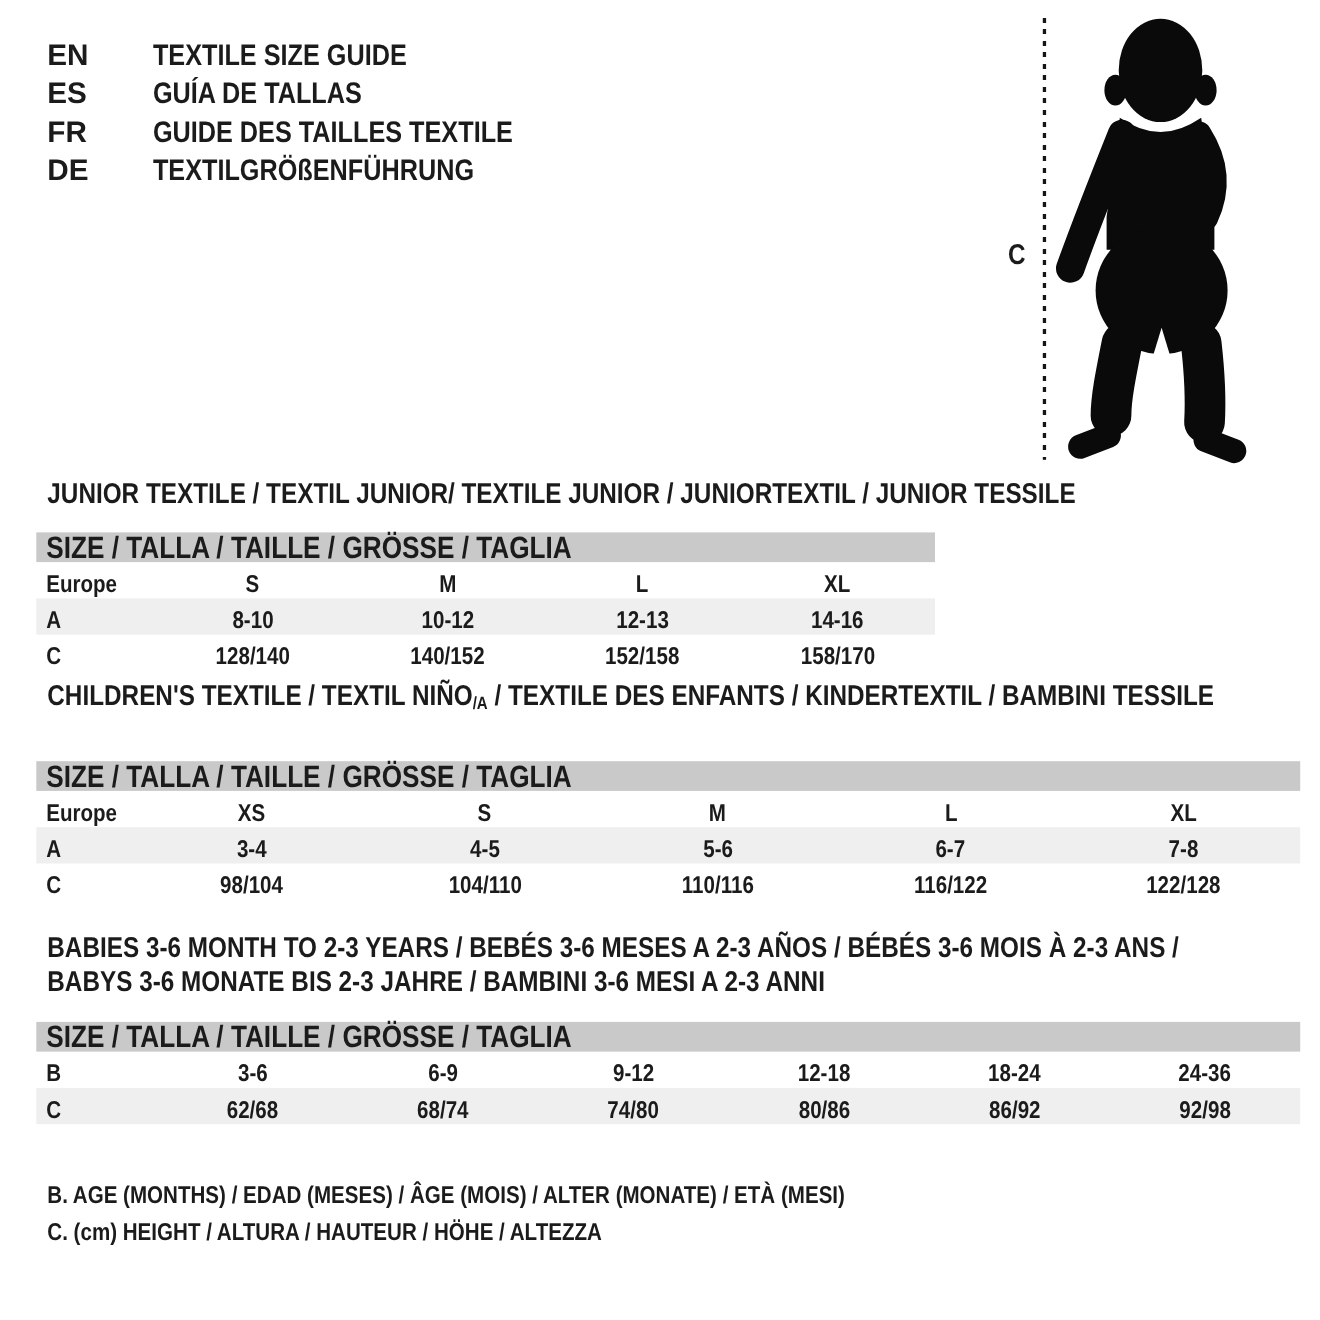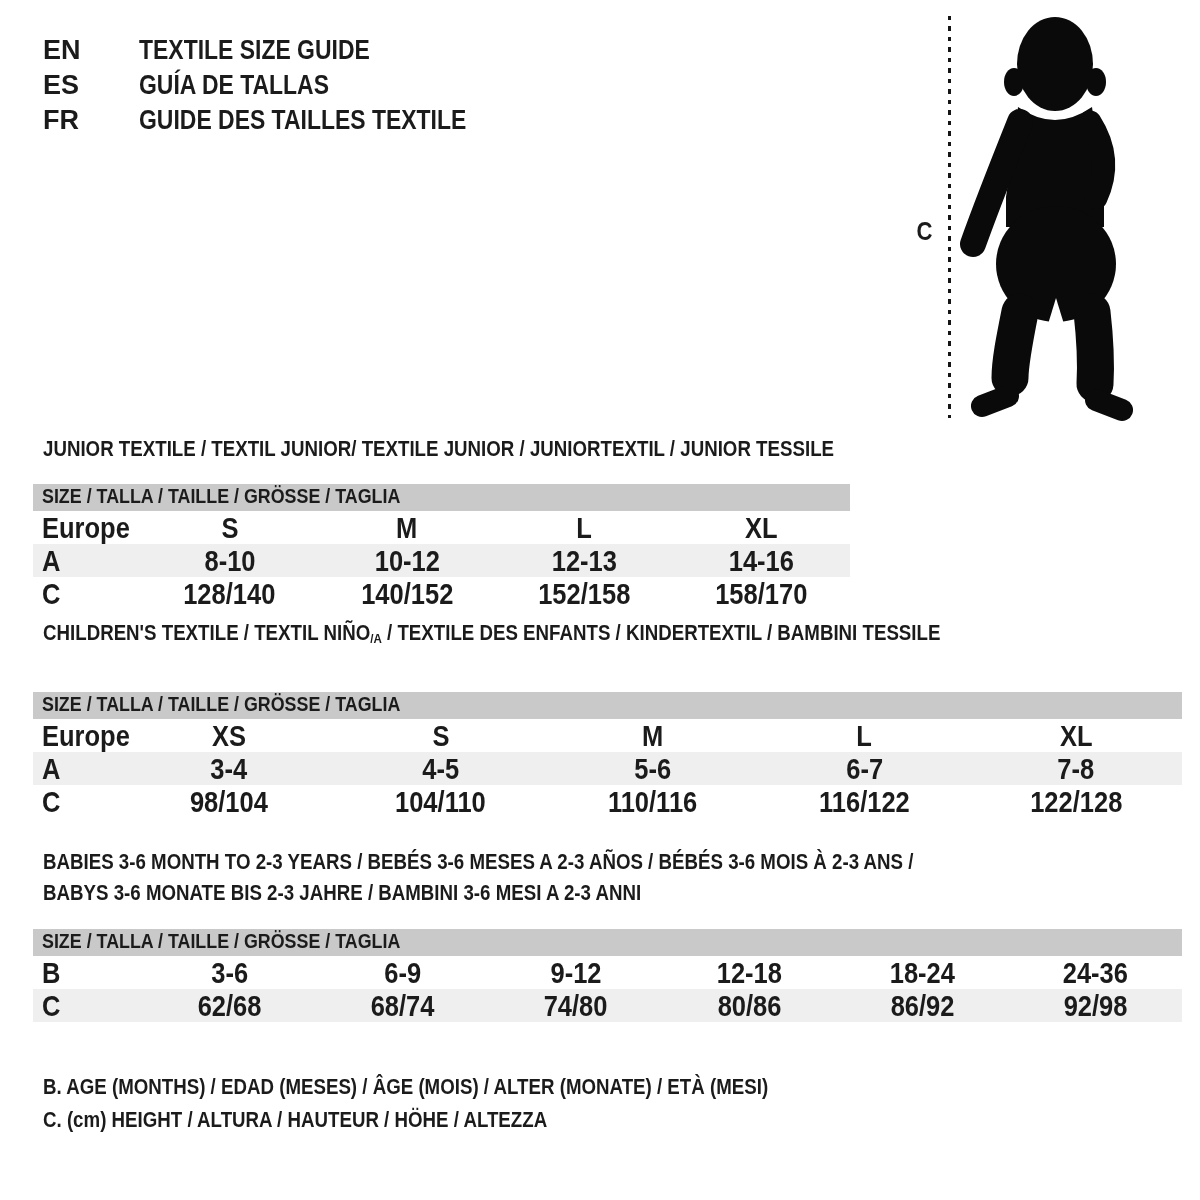--- a/index.html
+++ b/index.html
@@ -17,30 +17,30 @@
 
   
   .measure-line{
     position:absolute;left:948px;top:16px;width:3px;height:402px;
     background:repeating-linear-gradient(to bottom,#151515 0 4.5px,transparent 4.5px 10.5px);
   }
   .measure-label{position:absolute;left:915px;top:216px;font-size:26px;}
   .silhouette{position:absolute;left:958px;top:12px;}
 
   
-  .sec-title{position:absolute;left:43px;font-size:22px;line-height:31px;}
+  .sec-title{position:absolute;left:43px;font-size:26px;line-height:31px;}
   .subscript{font-size:0.62em;vertical-align:-0.22em;}
 
   
   .tbl{position:absolute;left:33px;}
   .tbl-head{
-    height:27px;background:#c9c9c9;display:flex;align-items:flex-start;
-    padding-left:9px;font-size:21px;
+    height:27px;background:#c9c9c9;display:flex;align-items:center;
+    padding-left:9px;font-size:28px;
   }
-  .tbl-row{display:flex;height:33px;align-items:flex-start;font-size:30px;}
+  .tbl-row{display:flex;height:33px;align-items:flex-end;font-size:22px;}
   .tbl-row.shaded{background:#efefef;}
   .cell-label{flex:0 0 var(--labelw,100px);width:var(--labelw,100px);padding-left:9px;box-sizing:border-box;}
   .cell{flex:1;text-align:center;}
 
   
   .footnotes{position:absolute;left:43px;top:1070px;font-size:22px;line-height:33px;}
 </style>
 </head>
 <body>
 
@@ -51,20 +51,24 @@
       <span class="lang-code">EN</span>
       <span class="cond">TEXTILE SIZE GUIDE</span>
     </div>
     <div class="lang-row">
       <span class="lang-code">ES</span>
       <span class="cond">GUÍA DE TALLAS</span>
     </div>
     <div class="lang-row">
       <span class="lang-code">FR</span>
       <span class="cond">GUIDE DES TAILLES TEXTILE</span>
+    </div>
+    <div class="lang-row">
+      <span class="lang-code">DE</span>
+      <span class="cond">TEXTILGRÖßENFÜHRUNG</span>
     </div>
   </div>
 
   <div class="measure-line"></div>
   <div class="measure-label">
     <span class="cond-c">C</span>
   </div>
   <svg class="silhouette" width="190" height="410" viewBox="0 0 190 410">
     <g fill="#0a0a0a" stroke="none">
 

